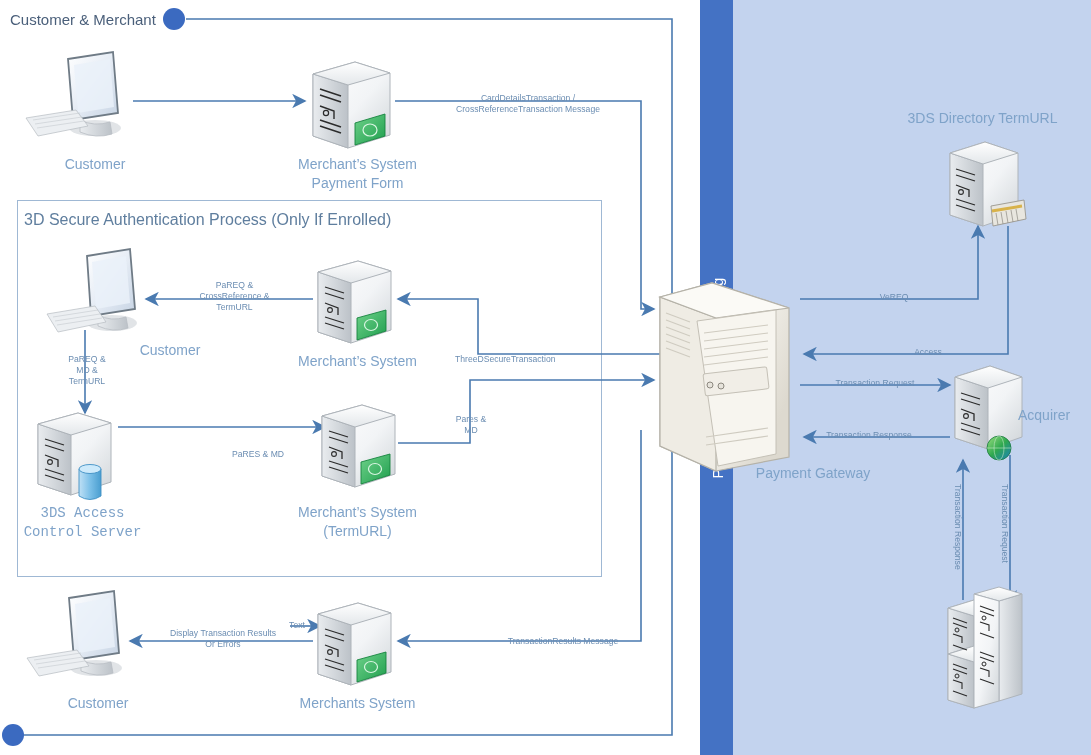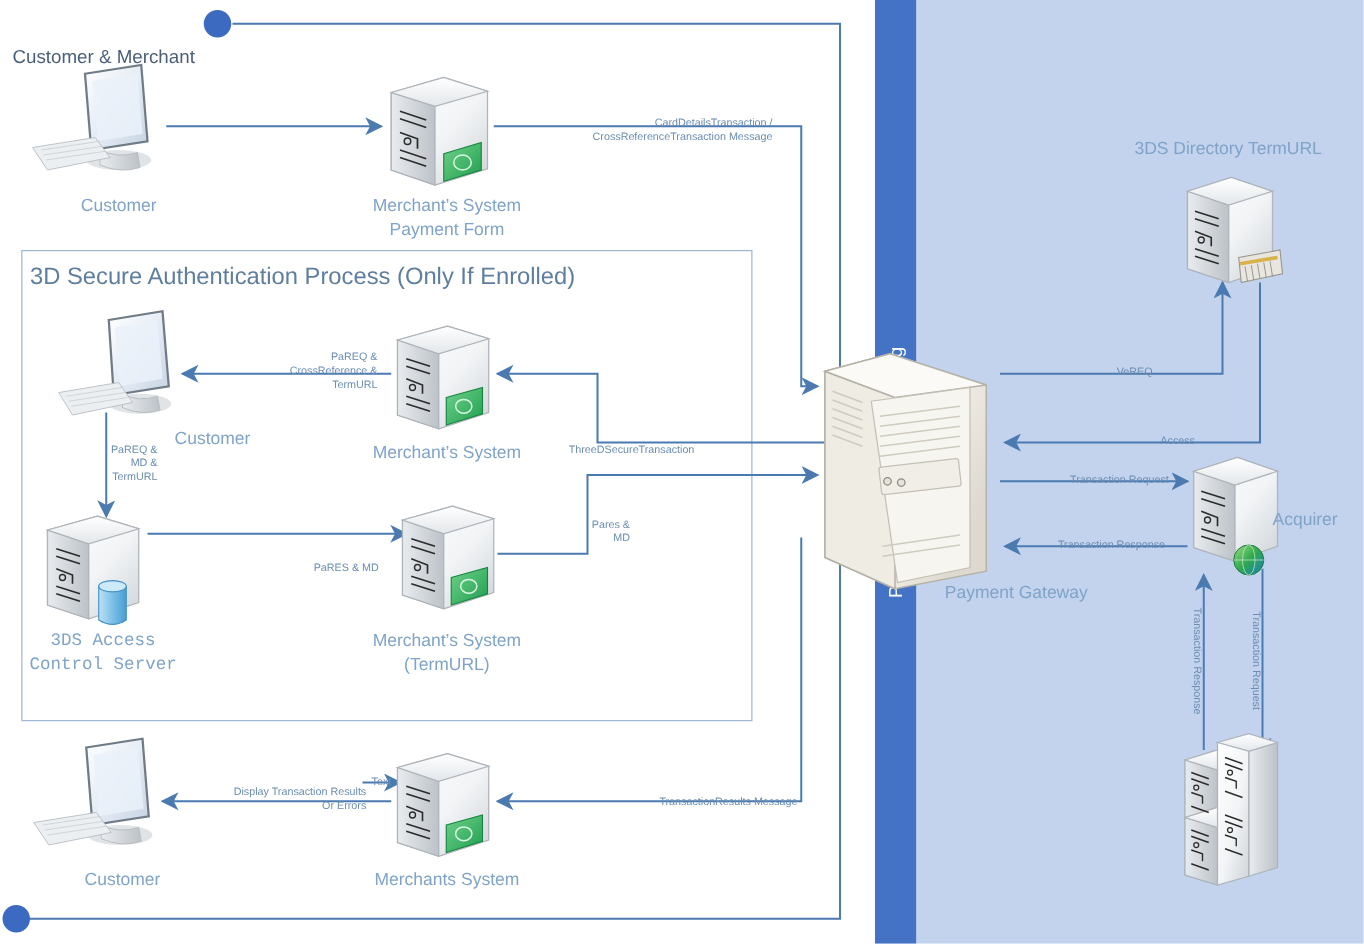--- a/index.html
+++ b/index.html
@@ -1,42 +1,42 @@
 <!DOCTYPE html>
 <html><head>
 <meta charset="utf-8">
 <style>
   html,body{margin:0;padding:0;background:#fff;}
   body{width:1091px;height:755px;font-family:"Liberation Sans",sans-serif;overflow:hidden;position:relative;}
   #stage{position:absolute;left:0;top:0;width:1091px;height:755px;}
   svg#canvas{position:absolute;left:0;top:0;width:1091px;height:755px;}
   .lbl{position:absolute;color:#7fa3c9;font-size:14px;text-align:center;line-height:1.35;white-space:pre-line;pointer-events:none;}
   .hdr{position:absolute;color:#4a5f7a;font-size:15px;}
-  .boxtitle{position:absolute;color:#5f7e9e;font-size:19px;}
-  .msg{position:absolute;color:#6b8db2;font-size:8.6px;text-align:right;line-height:1.3;white-space:pre-line;pointer-events:none;}
+  .boxtitle{position:absolute;color:#5f7e9e;font-size:16px;}
+  .msg{position:absolute;color:#6b8db2;font-size:8.6px;text-align:center;line-height:1.3;white-space:pre-line;pointer-events:none;}
   .msg.v{writing-mode:vertical-rl;text-orientation:mixed;}
   .vbar{position:absolute;left:700px;top:0;width:33px;height:755px;background:#4472c4;}
   .vbar span{position:absolute;left:50%;top:50%;transform:translate(-50%,-50%) rotate(-90deg);white-space:nowrap;color:#fff;font-size:15px;}
   .rpanel{position:absolute;left:733px;top:0;width:358px;height:755px;background:#c3d3ee;}
   .secbox{position:absolute;left:17px;top:200px;width:583px;height:375px;border:1px solid #9fb8d4;background:#fff;}
 </style>
 </head>
 <body>
 
 <div id="stage">
 
   <div class="rpanel"></div>
   <div class="vbar">
     <span>Payment Gateway Processing</span>
   </div>
 
   <div class="secbox"></div>
   <div class="boxtitle" style="left:24px;top:211px;">3D Secure Authentication Process (Only If Enrolled)</div>
 
-  <div class="hdr" style="left:10px;top:11px;margin-top:26px;">Customer &amp; Merchant</div>
+  <div class="hdr" style="left:10px;top:11px;">Customer &amp; Merchant</div>
 
   <svg id="canvas">
     <defs>
       <marker id="ah" markerWidth="9" markerHeight="9" refX="8" refY="4.5" orient="auto">
         <path d="M0,0 L9,4.5 L0,9 L2.4,4.5 z" fill="#4a7ab0"></path>
       </marker>
       <linearGradient id="gBody" x1="0" y1="0" x2="1" y2="1">
         <stop offset="0%" stop-color="#ffffff"></stop>
           <stop offset="55%" stop-color="#f2f4f6"></stop>
           <stop offset="100%" stop-color="#cfd4d8"></stop>

